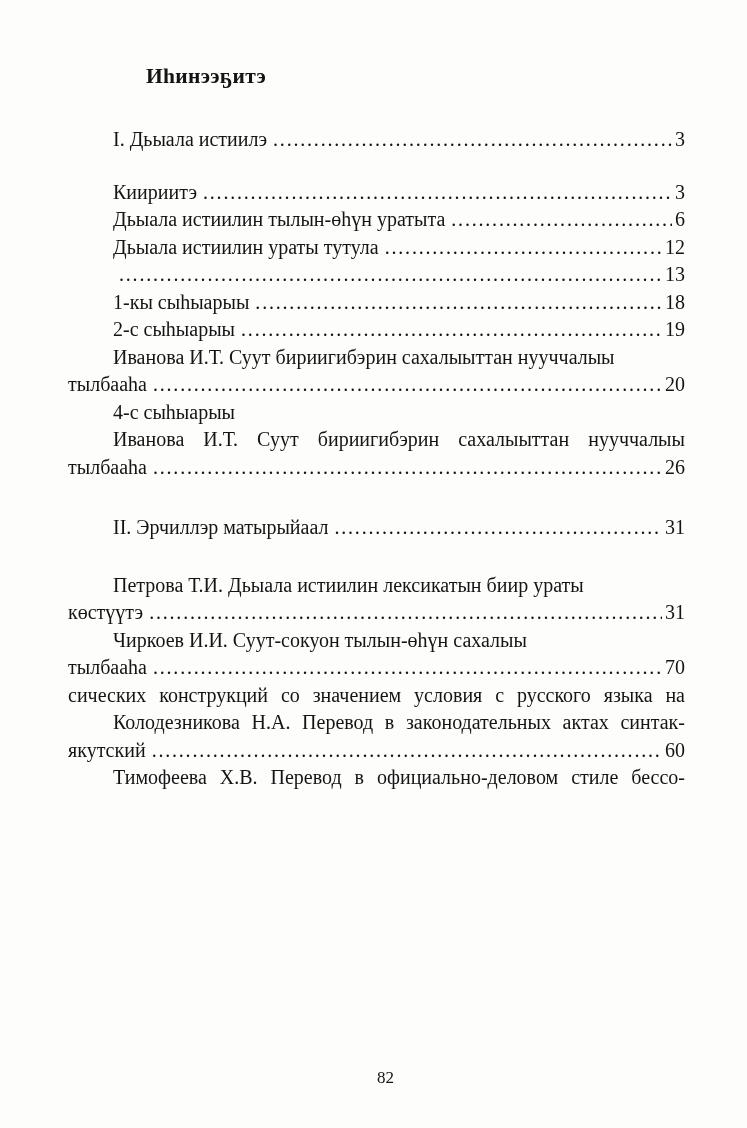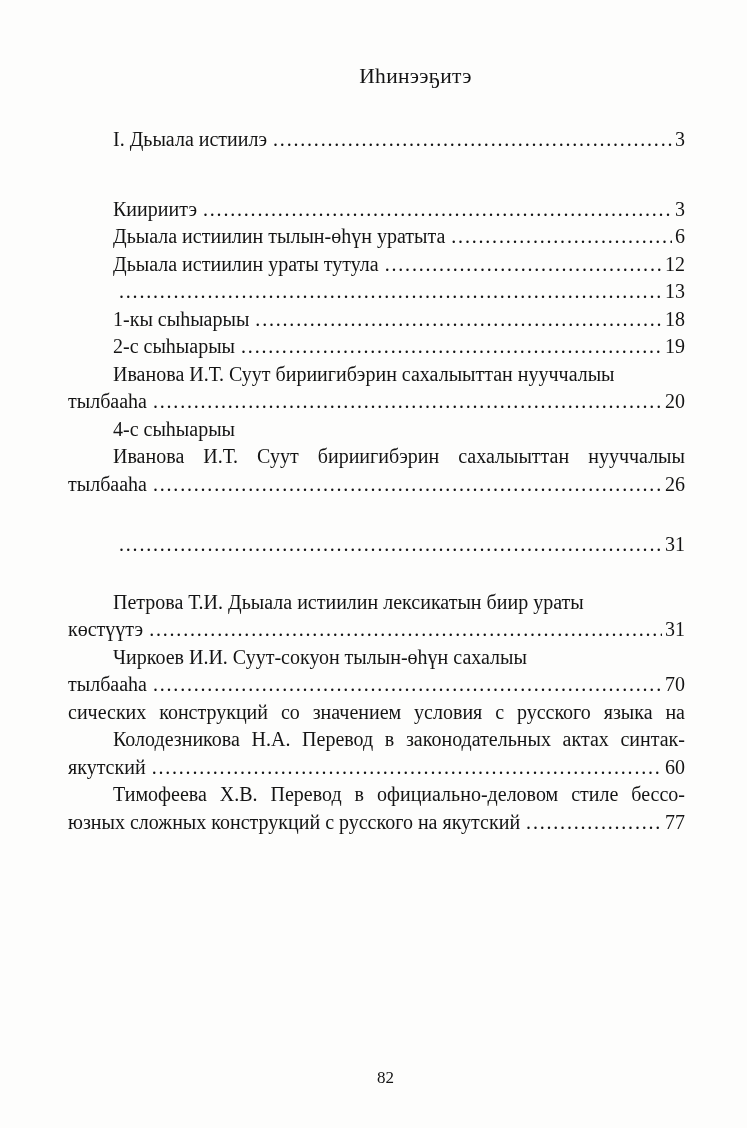--- a/index.html
+++ b/index.html
@@ -12,22 +12,22 @@
     font-size:20px;
     overflow:hidden;
   }
   .content{
     position:absolute;
     left:68px;top:62px;
     width:617px;
   }
   .title{
     font-size:21.5px;
-    font-weight:normal;
-    text-align:center;
+    font-weight:bold;
+    text-align:left;
     padding-left:78px;
     line-height:28px;
     margin:0 0 36px 0;
     letter-spacing:.3px;
   }
   .line{
     line-height:27.5px;
     min-height:27.5px;
   }
   .flexline{display:flex;align-items:baseline;}
@@ -39,21 +39,21 @@
     overflow:hidden;
     white-space:nowrap;
     margin:0 3px 0 6px;
   }
   .leader::after{
     content:"..................................................................................................................................................................................................";
     letter-spacing:1.8px;
   }
   .pg{flex:0 0 auto;text-align:right;}
   .jlast{text-align:justify;text-align-last:justify;}
-  .mb25{margin-bottom:42px;}
+  .mb25{margin-bottom:25px;}
   .mb33{margin-bottom:33px;}
   .mb30{margin-bottom:30px;}
   .footer{
     position:absolute;
     left:0;right:0;top:1066px;
     text-align:center;
     font-size:17px;
     line-height:24px;
     transform:translateX(12px);
   }
@@ -126,20 +126,21 @@
       <span>Иванова И.Т. Суут бириигибэрин сахалыыттан нууччалыы</span>
     </div>
 
     <div class="line flexline mb33">
       <span class="t">тылбааһа</span>
       <span class="leader"></span>
       <span class="pg">26</span>
     </div>
 
     <div class="line flexline ind mb30">
+      <span class="t">II. Эрчиллэр матырыйаал</span>
       <span class="leader"></span>
       <span class="pg">31</span>
     </div>
 
     <div class="line ind">
       <span>Петрова Т.И. Дьыала истиилин лексикатын биир ураты</span>
     </div>
 
     <div class="line flexline">
       <span class="t">көстүүтэ</span>
@@ -169,22 +170,17 @@
     <div class="line flexline">
       <span class="t">якутский</span>
       <span class="leader"></span>
       <span class="pg">60</span>
     </div>
 
     <div class="line ind jlast">
       <span>Тимофеева Х.В. Перевод в официально-деловом стиле бессо-</span>
     </div>
 
-    <div class="line flexline">
-      <span class="t">юзных сложных конструкций с русского на якутский</span>
-      <span class="leader"></span>
-      <span class="pg">77</span>
-    </div>
 
   </div>
 
   <div class="footer">82</div>
 </div>
 
 </body></html>

